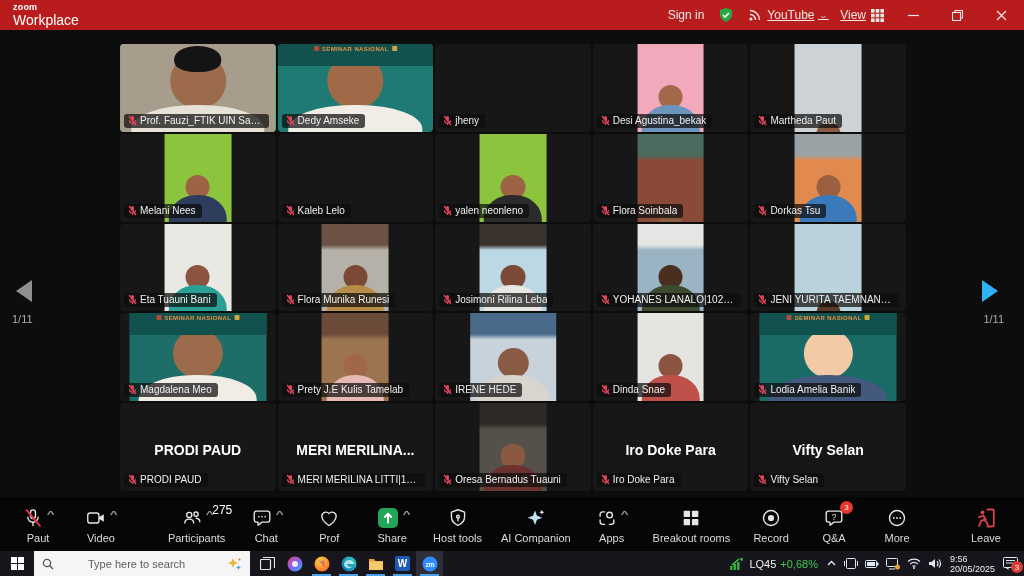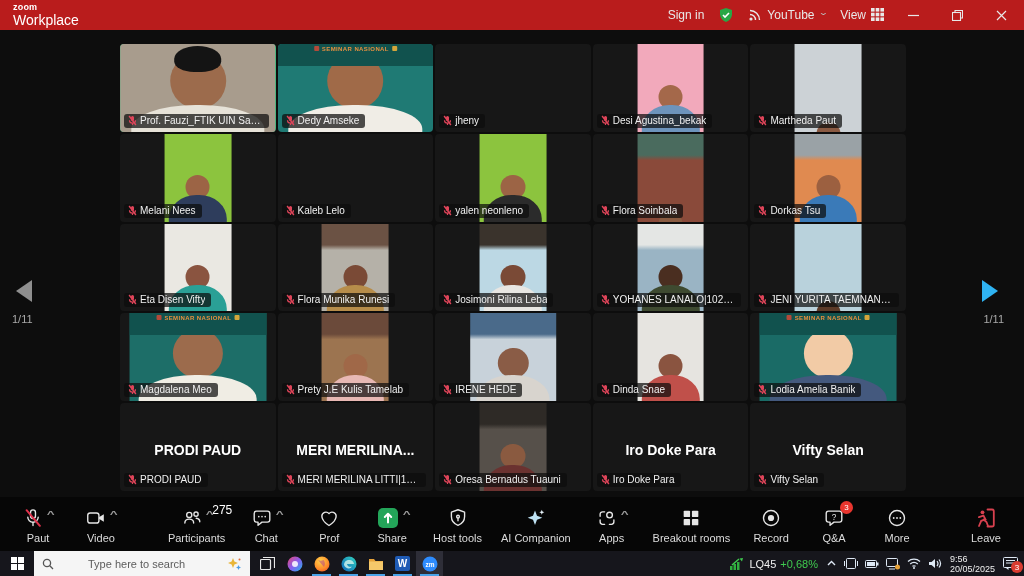--- a/index.html
+++ b/index.html
@@ -6,21 +6,21 @@
   html,body { width:1024px; height:576px; overflow:hidden; background:#000; }
   body { font-family:"Liberation Sans", sans-serif; color:#fff; position:relative; }
   .screen { position:absolute; inset:0; background:#0c0c0c; }
 
   
   .titlebar { position:absolute; top:0; left:0; right:0; height:30px; background:#b91c1c; display:flex; align-items:center; z-index:5; }
   .brand { padding-left:13px; line-height:1; }
   .brand .b-top { font-size:9px; color:#fff; font-weight:bold; letter-spacing:.2px; }
   .brand .b-bottom { font-size:14px; color:#fff; margin-top:1px; }
   .tb-right { margin-left:auto; display:flex; align-items:center; gap:14px; padding-right:8px; font-size:12px; color:#e8e8e8; }
-  .tb-right .grp { display:flex; align-items:flex-start; gap:5px; }
+  .tb-right .grp { display:flex; align-items:center; gap:5px;text-decoration:underline; }
   .win-btn { width:30px; height:26px; display:flex; align-items:center; justify-content:center; }
   .chev-down { font-size:8px; color:#bbb; transform:scaleX(1.6); display:inline-block; }
 
   
   .main { position:absolute; top:30px; left:0; right:0; height:467px; background:#0d0d0d; }
   .grid { position:absolute; left:120px; top:14px; width:786px; height:447px;
           display:grid; grid-template-columns:repeat(5,1fr); grid-template-rows:repeat(5,1fr); gap:2px; }
   .tile { position:relative; background:#171717; border-radius:4px; overflow:hidden; }
   .tile.active { box-shadow:inset 0 0 0 2px #35bd7d; }
   .video { position:absolute; top:0; bottom:0; left:50%; transform:translateX(-50%); overflow:hidden; }
@@ -300,21 +300,21 @@
             <div class="torso" style="background: rgb(42, 160, 150);"></div>
           </div>
           <div class="pill">
             <span style="flex:0 0 auto;display:flex">
               <svg width="9" height="11" viewBox="0 0 12 14" fill="none" stroke="#e0455a" stroke-width="1.6">
                 <rect x="4" y="1" width="4" height="6.5" rx="2" fill="#e0455a" stroke="none"></rect>
                 <path d="M2 6.5a4 4 0 0 0 8 0M6 10.5V13"></path>
                 <line x1="1.5" y1="1" x2="10.5" y2="13" stroke-width="1.8"></line>
               </svg>
             </span>
-            <span>Eta Disen Vifty</span>
+            <span>Eta Tuauni Bani</span>
           </div>
         </div>
         <div class="tile">
           <div class="video v-narrow" style="background: linear-gradient(rgb(107, 82, 68) 0%, rgb(107, 82, 68) 24%, rgb(181, 177, 168) 30%, rgb(181, 177, 168) 100%);">
             <div class="head" style="background: rgb(122, 74, 54);"></div>
             <div class="torso" style="background: rgb(183, 141, 74);"></div>
           </div>
           <div class="pill">
             <span style="flex:0 0 auto;display:flex">
               <svg width="9" height="11" viewBox="0 0 12 14" fill="none" stroke="#e0455a" stroke-width="1.6">

